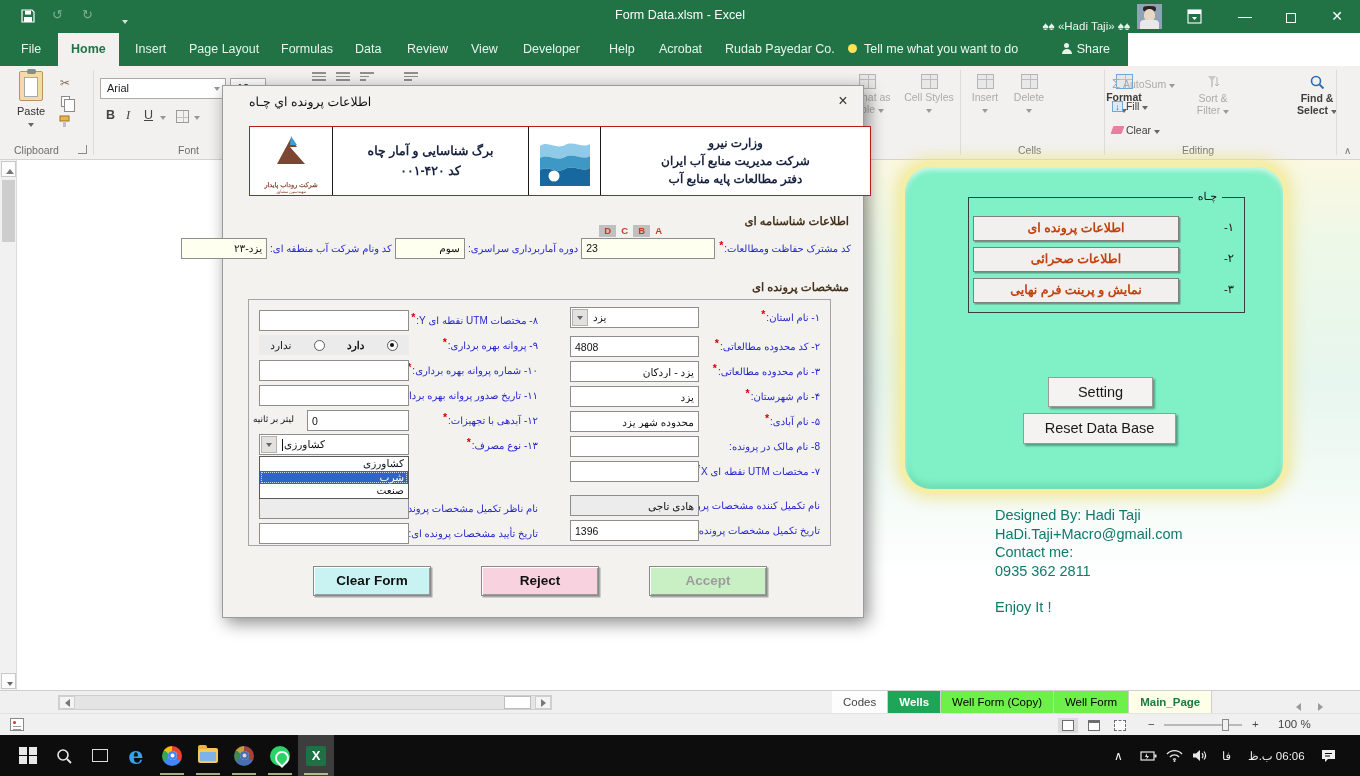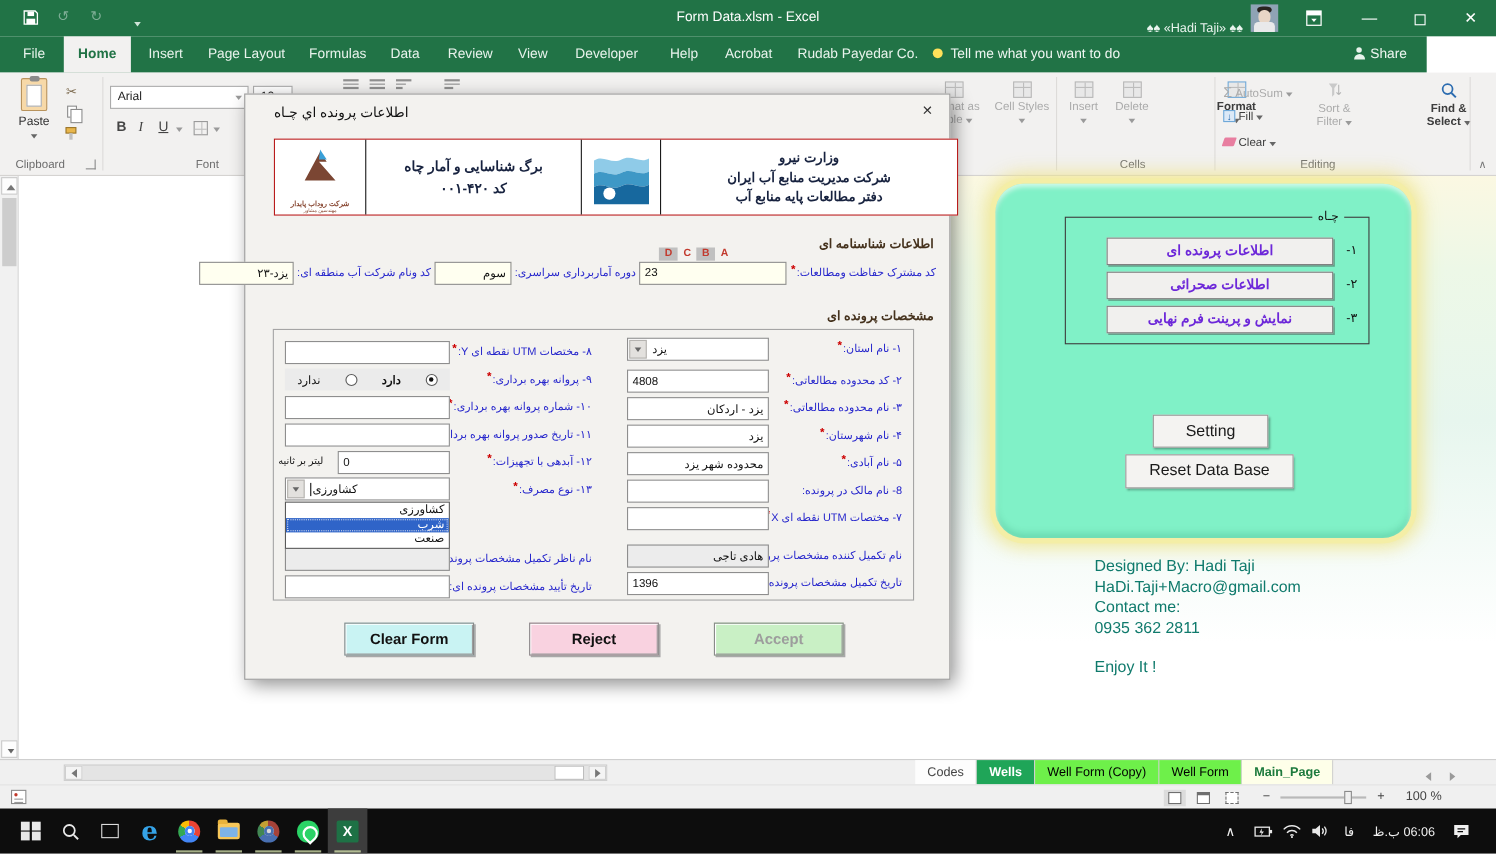--- a/index.html
+++ b/index.html
@@ -13,21 +13,21 @@
   .titlebar .title{position:absolute;left:0;right:0;top:8px;text-align:center;font-size:12.5px;color:#fdfdfd;}
   .qat-icon{position:absolute;top:7px;color:#cfe5d8;font-size:13px;}
   .winbtn{position:absolute;top:0;width:46px;height:33px;color:#fff;text-align:center;line-height:33px;font-size:14px;}
   .user-label{position:absolute;top:8px;font-size:11.5px;color:#e9f4ee;margin-top:12px;}
   .avatar{position:absolute;width:25px;height:25px;top:4px;background:#8fa3b5;overflow:hidden;}
   .avatar .face{position:absolute;left:7px;top:5px;width:11px;height:13px;background:#e8d6c6;border-radius:45%;}
   .avatar .hair{position:absolute;left:6px;top:2px;width:13px;height:6px;background:#2a2420;border-radius:40%;}
   .avatar .body{position:absolute;left:3px;top:16px;width:19px;height:9px;background:#e9e9ea;border-radius:4px 4px 0 0;}
 
   
-  .tabsrow{position:absolute;left:0;top:33px;width:1297px;height:33px;background:#217346;}
+  .tabsrow{position:absolute;left:0;top:33px;width:1128px;height:33px;background:#217346;}
   .rtab{position:absolute;top:0;height:33px;line-height:33px;padding:0 13px;color:#e8f3ec;font-size:12.5px;white-space:nowrap;}
   .rtab.active{background:#f2f1f0;color:#217346;font-weight:bold;}
   .tellme{position:absolute;top:0;height:33px;line-height:33px;color:#eef6f1;font-size:12.5px;}
   .bulb{display:inline-block;width:9px;height:9px;border-radius:50%;background:#ffe15a;margin-right:7px;position:relative;top:0px;}
   .share-person{display:inline-block;width:10px;height:10px;position:relative;margin-right:5px;}
   .share-person:before{content:"";position:absolute;left:2.5px;top:0;width:5px;height:5px;border-radius:50%;background:#e8f3ec;}
   .share-person:after{content:"";position:absolute;left:0;top:5.5px;width:10px;height:5px;border-radius:5px 5px 0 0;background:#e8f3ec;}
 
   
   .ribbon{position:absolute;left:0;top:66px;width:1360px;height:94px;background:#f2f1f0;border-bottom:1px solid #d5d3d1;}
@@ -70,23 +70,23 @@
   .vscroll{position:absolute;left:0;top:0;width:17px;height:530px;background:#f1f1f1;border-right:1px solid #d9d9d9;}
   .scrbox{position:absolute;left:1px;width:15px;height:16px;background:#fdfdfd;border:1px solid #c9c9c9;text-align:center;line-height:14px;}
   .vthumb{position:absolute;left:2px;top:20px;width:13px;height:62px;background:#cdcdcd;}
 
   
   .panel{position:absolute;left:905px;top:7px;width:378px;height:322px;border-radius:26px;background:#80f1c7;
          box-shadow:0 0 0 5px #f4eea6,0 0 16px 9px rgba(238,228,140,.85),inset 0 3px 5px rgba(255,255,255,.65),inset 0 -4px 7px rgba(0,110,70,.18);}
   .pgroup{position:absolute;left:63px;top:30px;width:277px;height:116px;border:1px solid #3c3c3c;}
   .pgroup-label{position:absolute;top:-8px;right:22px;background:#80f1c7;padding:0 5px;font-size:11px;color:#111;direction:rtl;}
   .pnum{position:absolute;right:10px;font-size:11.5px;color:#111;direction:rtl;}
-  .pbtn{position:absolute;left:37px;width:206px;height:25px;background:#f1f0ee;border:1px solid #808080;
+  .pbtn{position:absolute;left:4px;width:206px;height:25px;background:#f1f0ee;border:1px solid #808080;
         box-shadow:1.5px 1.5px 0 rgba(60,60,60,.45);text-align:center;line-height:23px;
-        font-weight:bold;font-size:12.5px;color:#6d28d9;direction:rtl;}
+        font-weight:bold;font-size:12.5px;color:#c2410c;direction:rtl;}
   .pbtn2{position:absolute;background:#f4f3f1;border:1px solid #9a9a9a;box-shadow:1.5px 2px 2px rgba(0,0,0,.35);
         text-align:center;font-size:14.5px;color:#1a1a1a;}
   .credits{position:absolute;left:995px;top:346px;width:320px;font-size:14.5px;line-height:18.5px;color:#0f7a6c;}
 
   
   .dialog{position:absolute;left:222px;top:85px;width:642px;height:533px;background:#f3f2ef;
           border:1px solid #9b9b9b;box-shadow:4px 5px 16px rgba(0,0,0,.45);z-index:50;font-size:11px;}
   .dlg-title{position:absolute;left:26px;top:8px;font-size:12.5px;color:#111;direction:rtl;}
   .dlg-close{position:absolute;right:8px;top:4px;width:24px;height:22px;text-align:center;line-height:22px;font-size:16px;color:#333;}
   .hdrtable{position:absolute;left:26px;top:40px;width:622px;height:70px;border:1px solid #b91c1c;display:flex;direction:ltr;background:#fff;}

